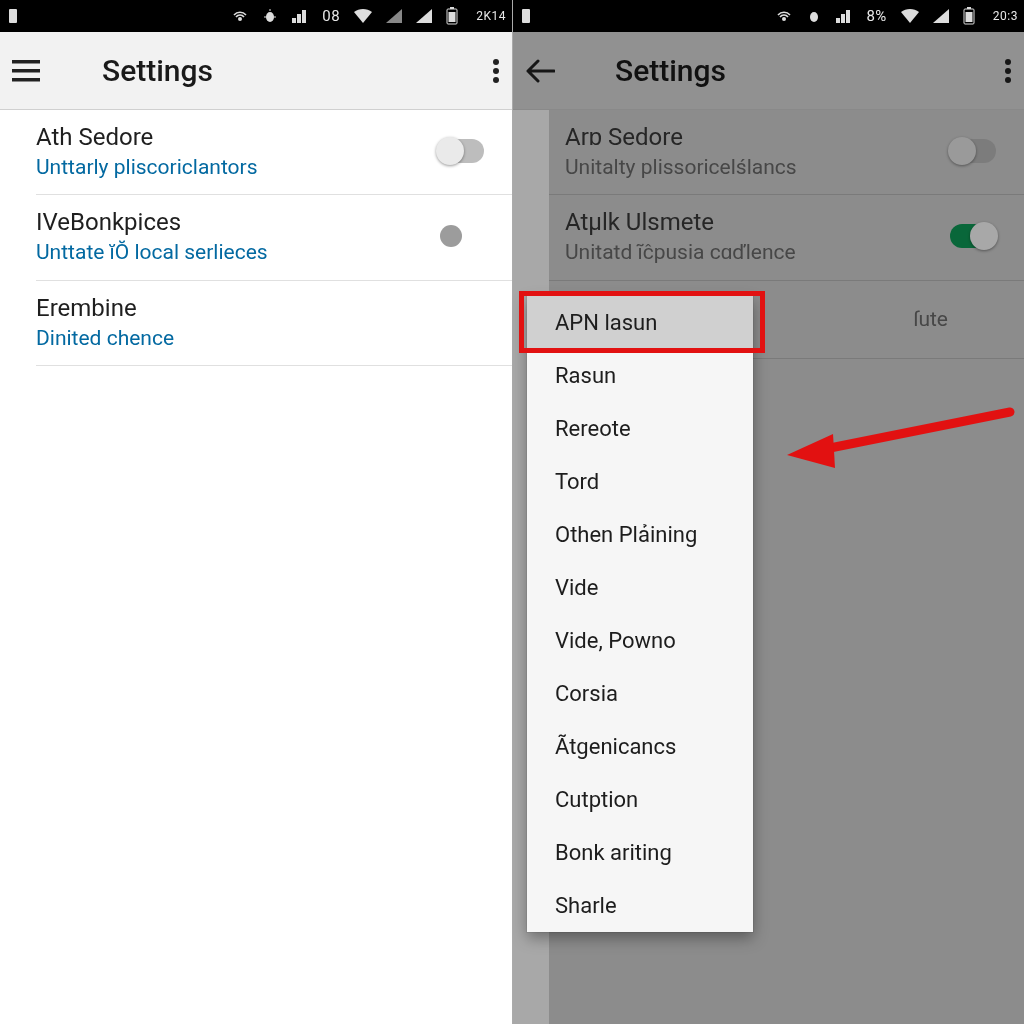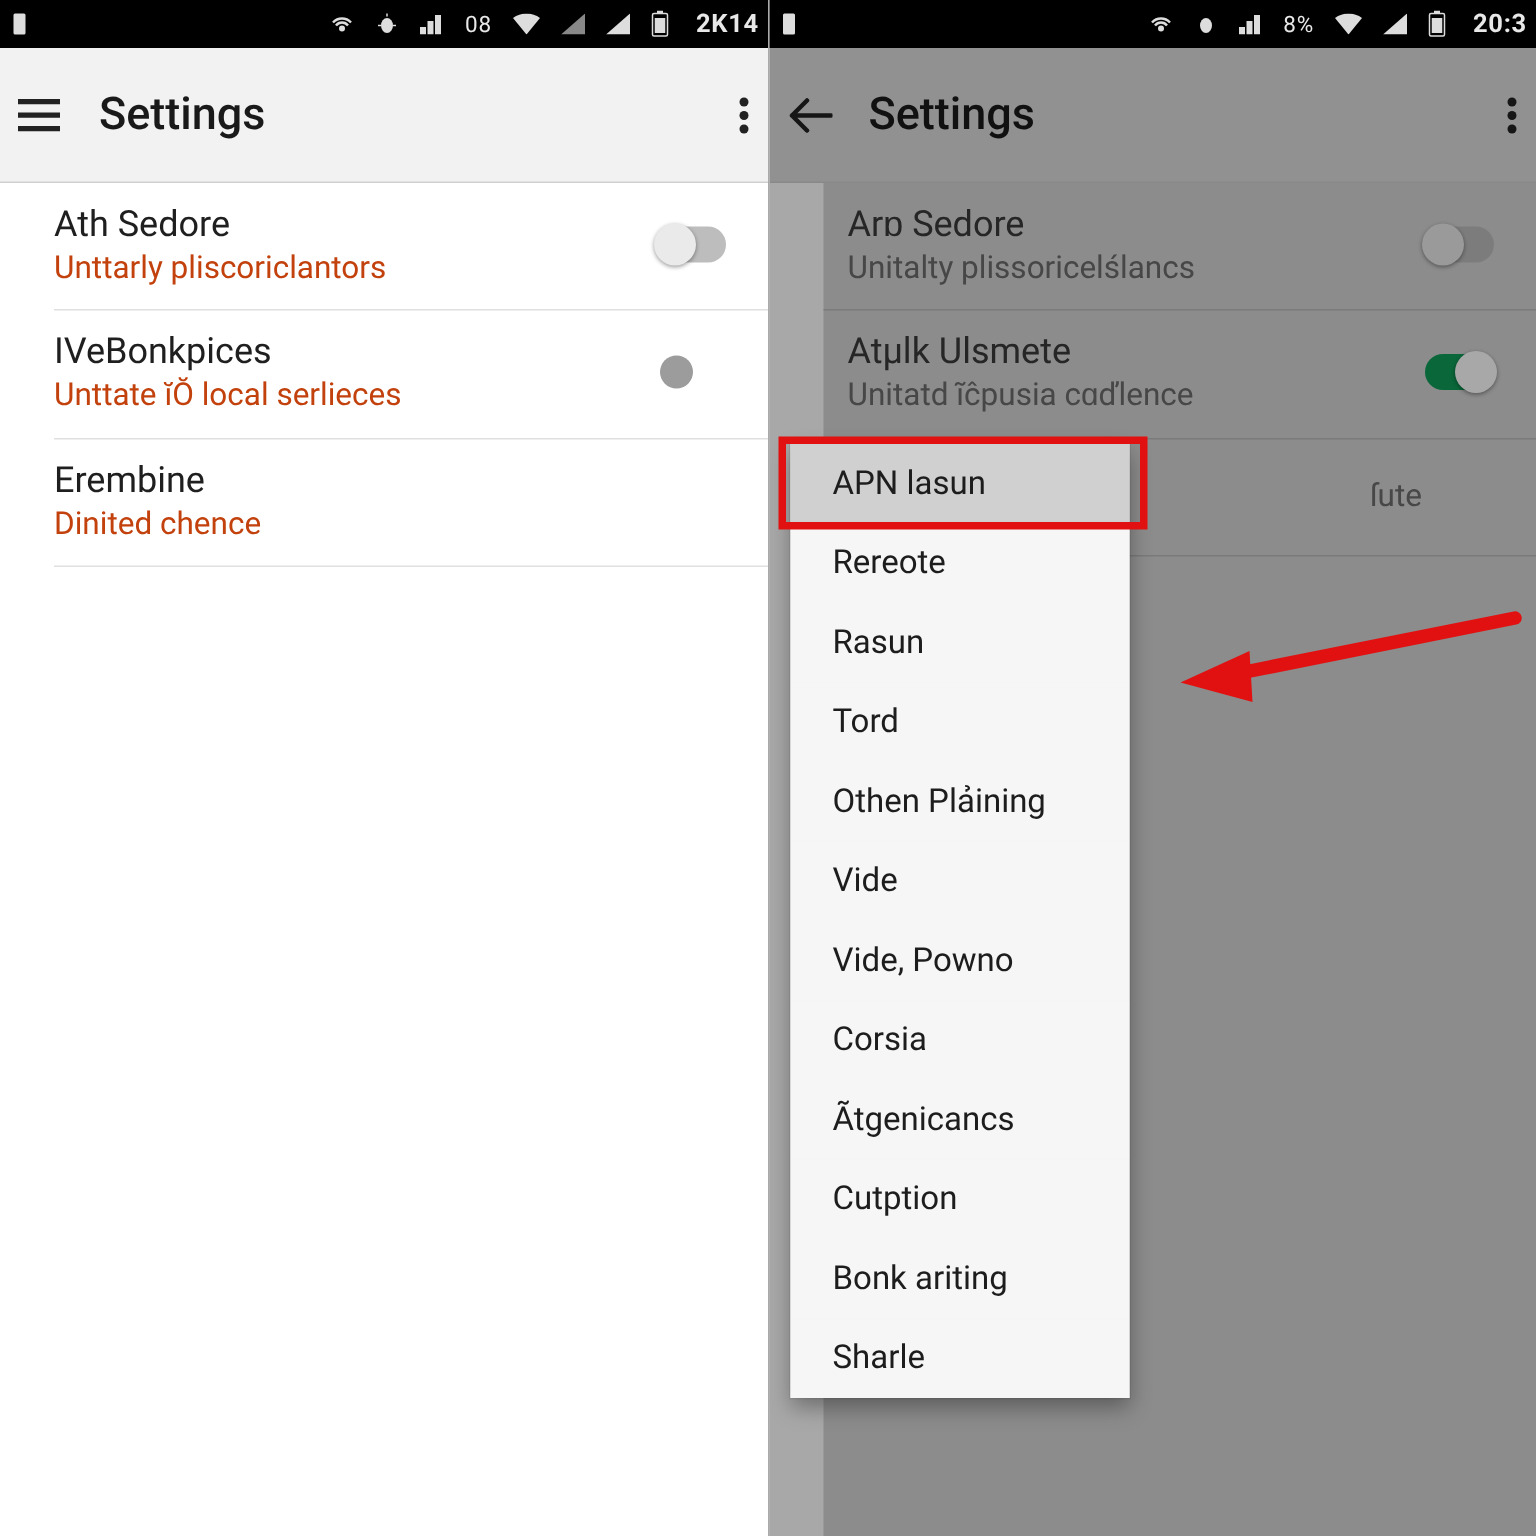--- a/index.html
+++ b/index.html
@@ -34,30 +34,31 @@
     align-items: center;
     justify-content: space-between;
     padding: 0 6px;
     font-size: 15px;
     letter-spacing: 0.5px;
   }
   .status-left, .status-right { display: flex; align-items: center; gap: 14px; }
   .status-icon { display: inline-flex; align-items: center; }
   .status-icon svg { display: block; }
   .status-text { font-size: 15px; }
-  .status-time { font-size: 17px; font-weight: 700; margin-left: 4px; }
+  .status-time { font-size: 12px; font-weight: 400; margin-left: 4px; }
 
   
   .app-bar {
-    height: 90px;
+    height: 78px;
     background: #f2f2f2;
     display: flex;
     align-items: center;
     padding: 0 12px;
     border-bottom: 1px solid #d0d0d0;
+    gap: 36px;
   }
   .app-bar .nav-btn {
     width: 48px; height: 48px;
     display: flex; align-items: center; justify-content: flex-start;
     color: #2a2a2a;
     cursor: pointer;
   }
   .app-bar .title {
     font-size: 30px;
     font-weight: 500;
@@ -82,21 +83,21 @@
     cursor: pointer;
   }
   .row .texts { flex: 1; min-width: 0; }
   .row .primary {
     font-size: 24px;
     color: #1f1f1f;
     line-height: 1.25;
   }
   .row .secondary {
     font-size: 21px;
-    color: #c2410c;
+    color: #0369a1;
     line-height: 1.25;
     margin-top: 2px;
   }
   .row .ctrl {
     width: 70px;
     display: flex;
     align-items: center;
     justify-content: center;
   }
 
@@ -390,22 +391,22 @@
           <div class="primary"></div>
           <div class="secondary" style="text-align:right; padding-right:60px">ſute</div>
         </div>
       </div>
     </div>
 
     <div class="scrim"></div>
 
     <div class="popup">
       <div class="popup-item selected">APN lasun</div>
+      <div class="popup-item">Rasun</div>
       <div class="popup-item">Rereote</div>
-      <div class="popup-item">Rasun</div>
       <div class="popup-item">Tord</div>
       <div class="popup-item">Othen Plảining</div>
       <div class="popup-item">Vide</div>
       <div class="popup-item">Vide, Powno</div>
       <div class="popup-item">Corsia</div>
       <div class="popup-item">Ãtgenicancs</div>
       <div class="popup-item">Cutption</div>
       <div class="popup-item">Bonk ariting</div>
       <div class="popup-item">Sharle</div>
     </div>

